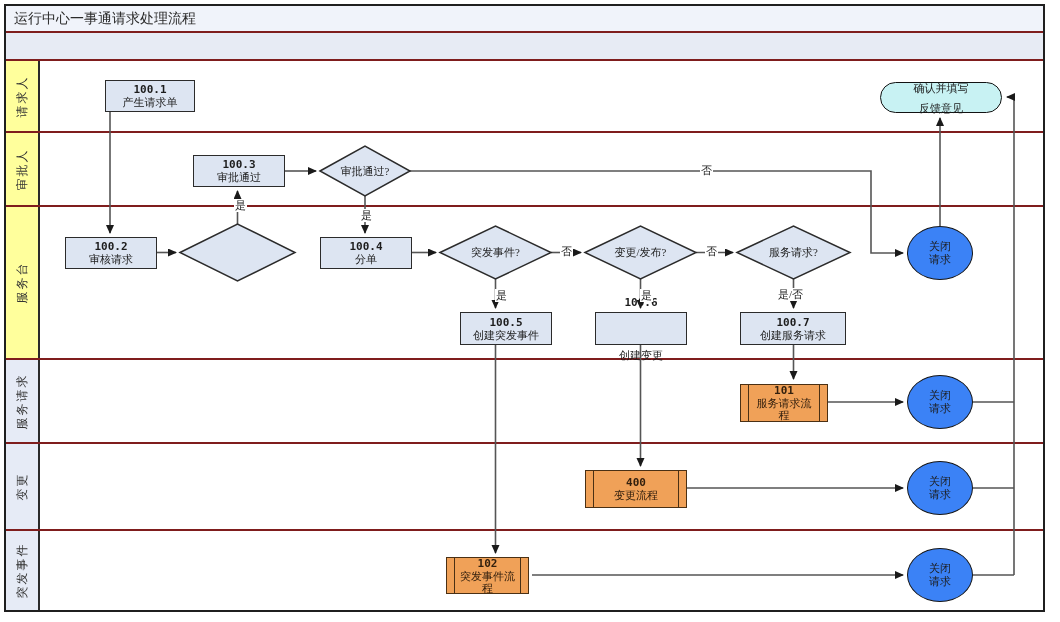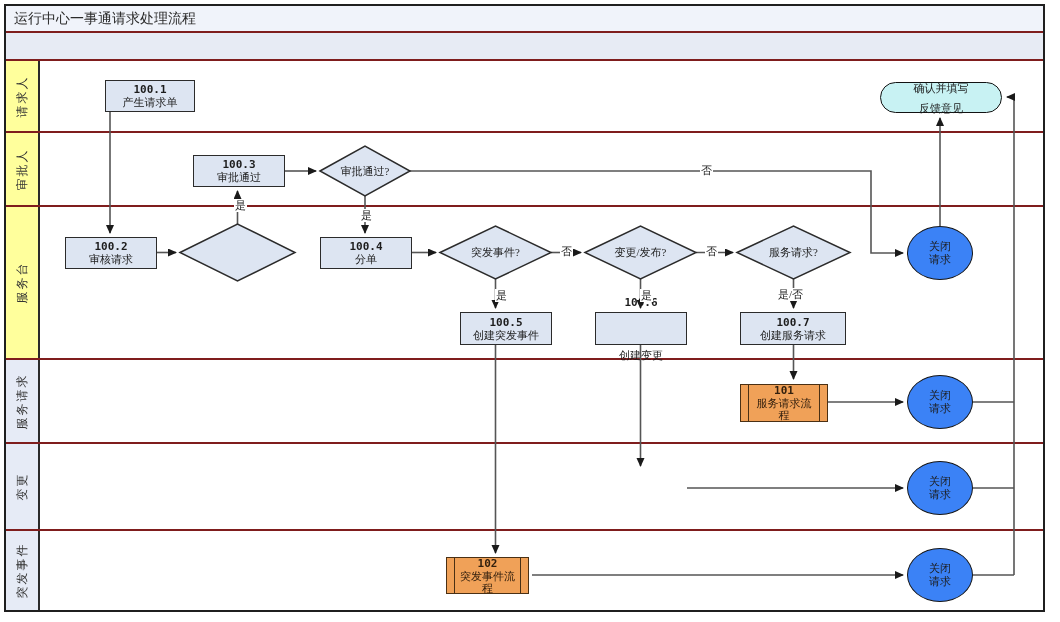--- a/index.html
+++ b/index.html
@@ -174,20 +174,24 @@
   </div>
   <div class="node proc" style="left:740px;top:312px;width:106px;height:33px;">
     <div class="code">100.7</div>
     <div class="lbl">创建服务请求</div>
   </div>
 
   <div class="node sub" style="left:740px;top:384px;width:88px;height:38px;">
     <div class="code">101</div>
     <div class="lbl">服务请求流程</div>
   </div>
+  <div class="node sub" style="left:585px;top:470px;width:102px;height:38px;">
+    <div class="code">400</div>
+    <div class="lbl">变更流程</div>
+  </div>
   <div class="node sub sub-102" style="left:446px;top:557px;width:83px;height:37px;">
     <div class="code">102</div>
     <div class="lbl">突发事件流程</div>
   </div>
 
   <div class="node circle" style="left:907px;top:226px;">
     <div class="lbl">关闭请求</div>
   </div>
   <div class="node circle" style="left:907px;top:375px;">
     <div class="lbl">关闭请求</div>

